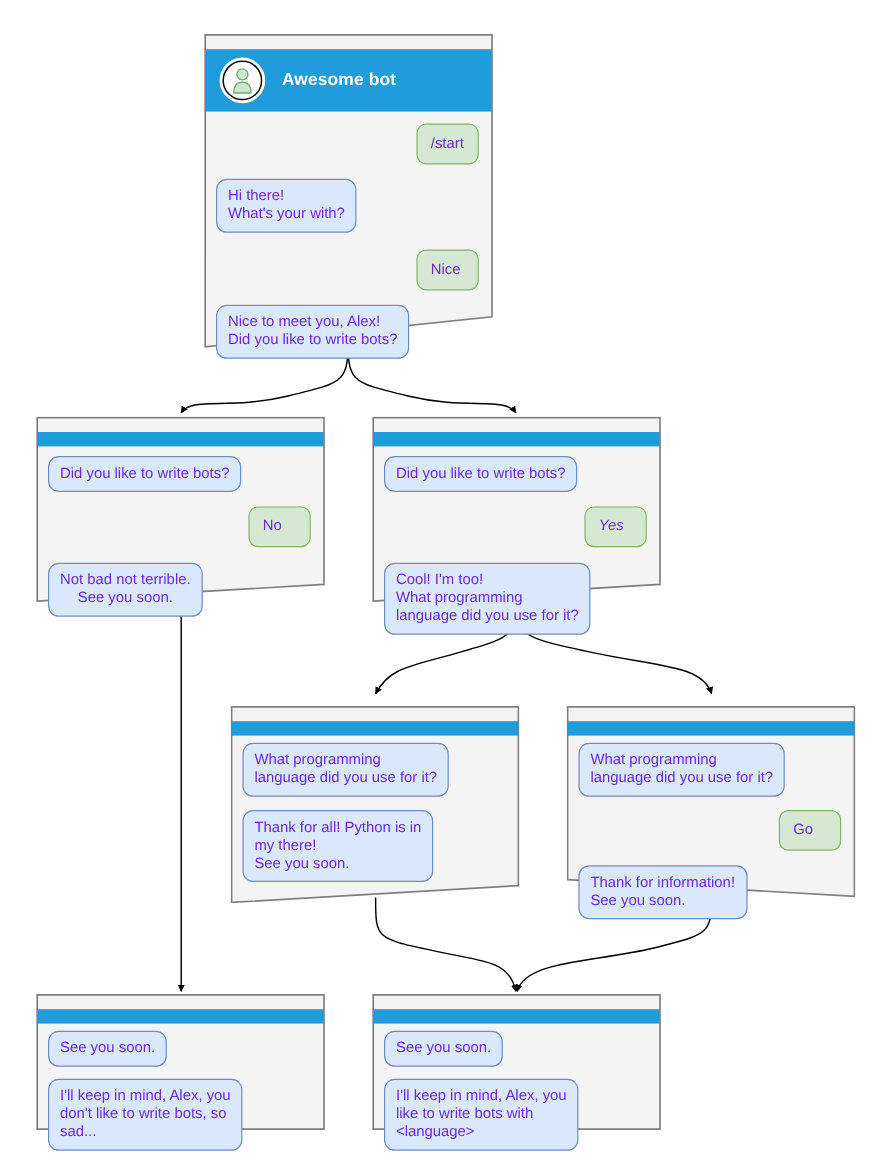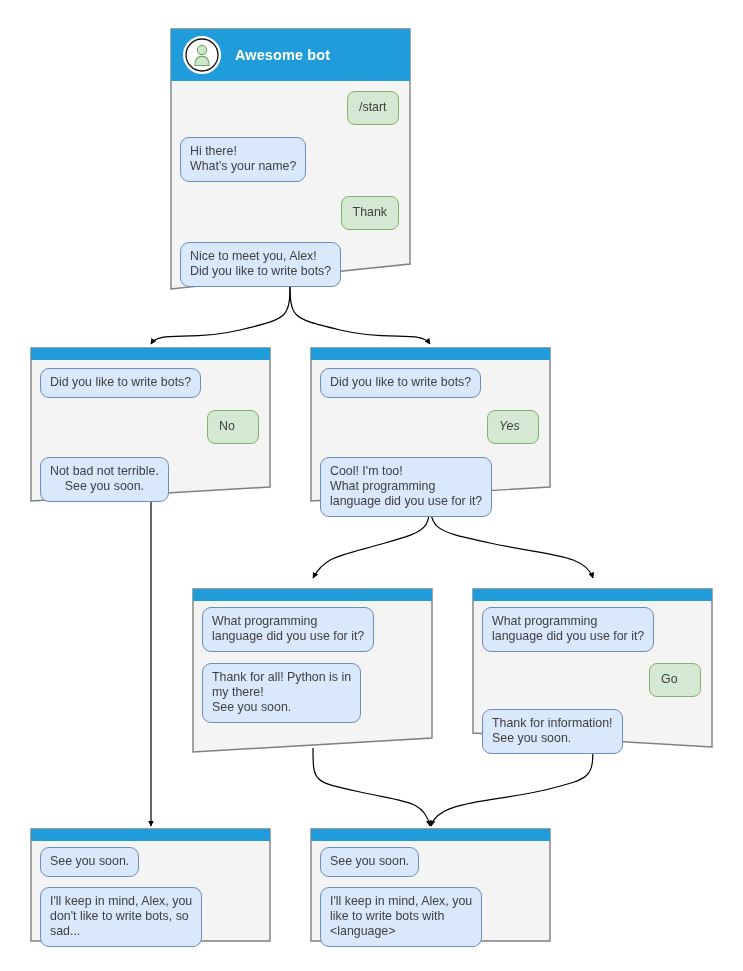--- a/index.html
+++ b/index.html
@@ -36,21 +36,21 @@
   .card-shape {
     position: absolute;
     left: 0;
     top: 0;
     width: 100%;
     height: 100%;
   }
   .card-inner {
     position: absolute;
     left: 0;
-    top: 0;
+    top: 12px;
     width: 100%;
   }
 
   .titlebar {
     position: relative;
     background: #1f9cd9;
     height: 52px;
     display: flex;
     align-items: center;
     padding-left: 12px;
@@ -90,21 +90,21 @@
     display: flex;
     margin-bottom: 13px;
   }
   .row.left { justify-content: flex-start; }
   .row.right { justify-content: flex-end; }
 
   .bubble {
     display: inline-block;
     font-size: 12.4px;
     line-height: 15px;
-    color: #404040;
+    color: #6d28d9;
     padding: 6px 9px 7px 9px;
     border-radius: 9px;
     border: 1px solid #6c8ebf;
     background: #dae8fc;
     white-space: pre-line;
     box-sizing: border-box;
   }
   .bubble.user {
     background: #d5e8d4;
     border-color: #82b366;
@@ -152,24 +152,24 @@
           </svg>
         </div>
         <div class="bot-title">Awesome bot</div>
       </div>
       <div class="chatarea" style="width:239px;">
         <div class="row right" style="margin-bottom:12px;">
           <span class="bubble user">/start</span>
         </div>
         <div class="row left" style="margin-bottom:14px;">
           <span class="bubble">Hi there!
-What's your name?</span>
+What's your with?</span>
         </div>
         <div class="row right" style="margin-bottom:12px;">
-          <span class="bubble user">Thank</span>
+          <span class="bubble user">Nice</span>
         </div>
         <div class="row left" style="margin-bottom:12px;">
           <span class="bubble">Nice to meet you, Alex!
 Did you like to write bots?</span>
         </div>
       </div>
     </div>
   </div>
 
   <div class="card" style="left:30px; top:347px; width:241px; height:155px;">

